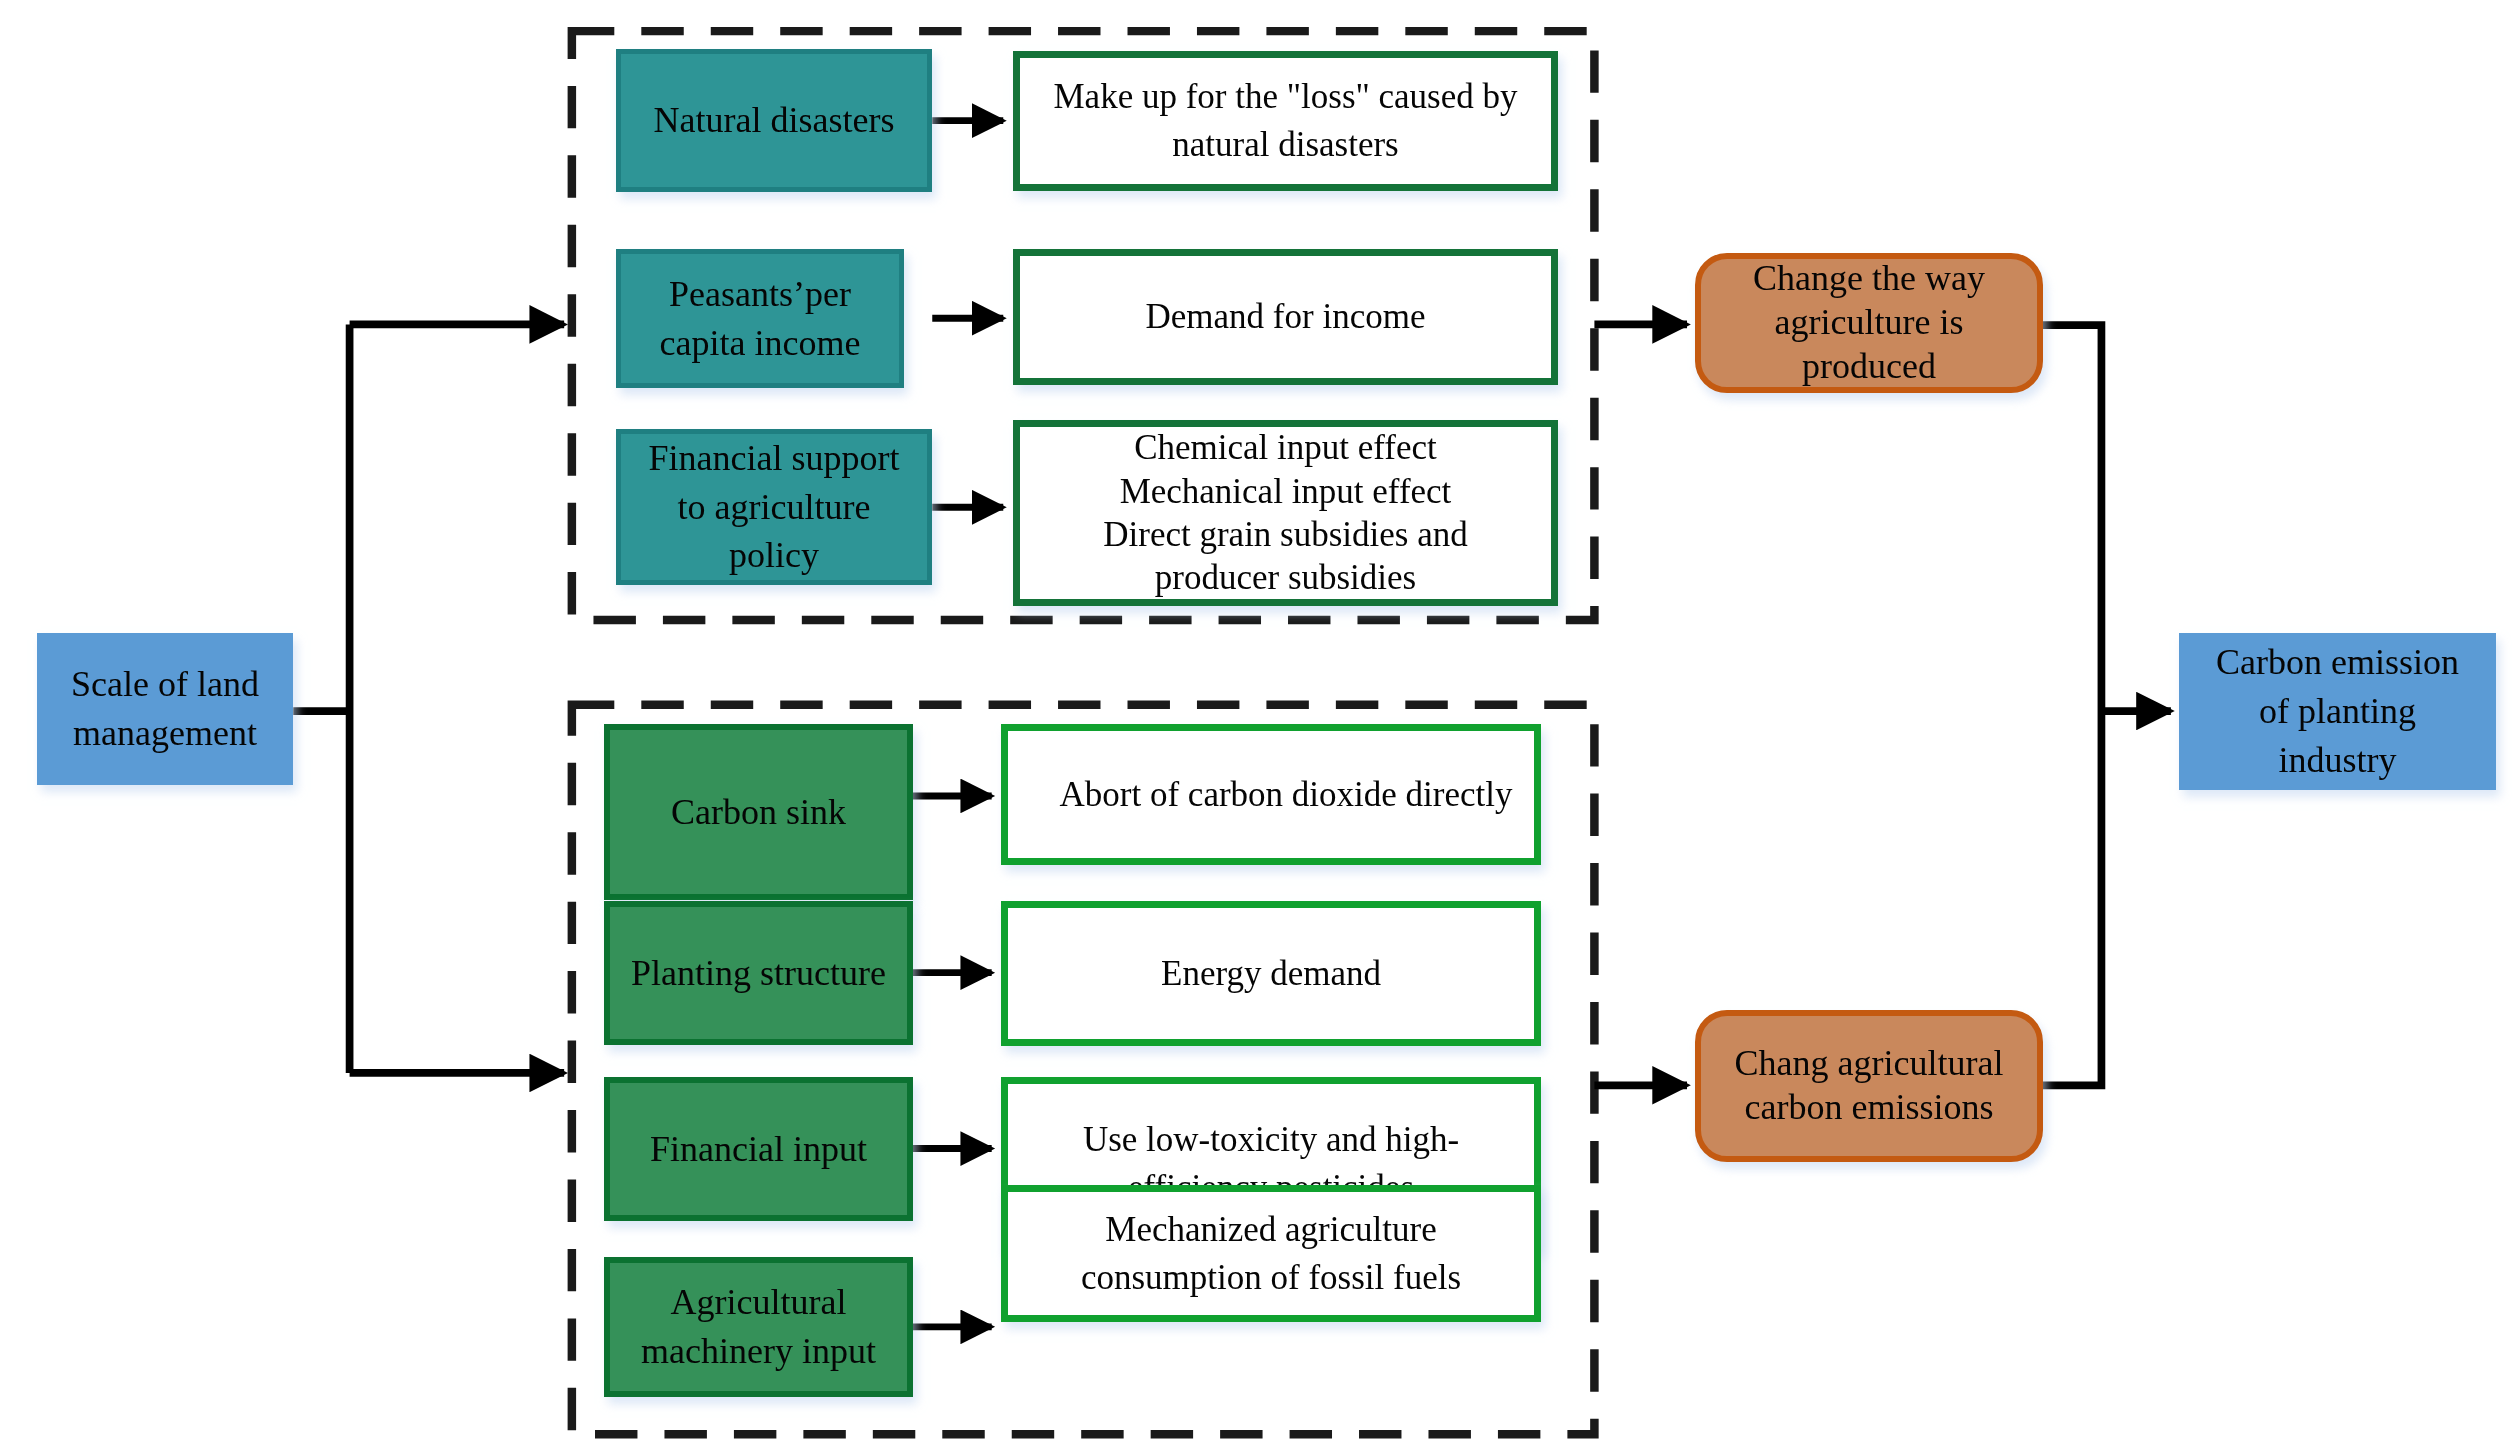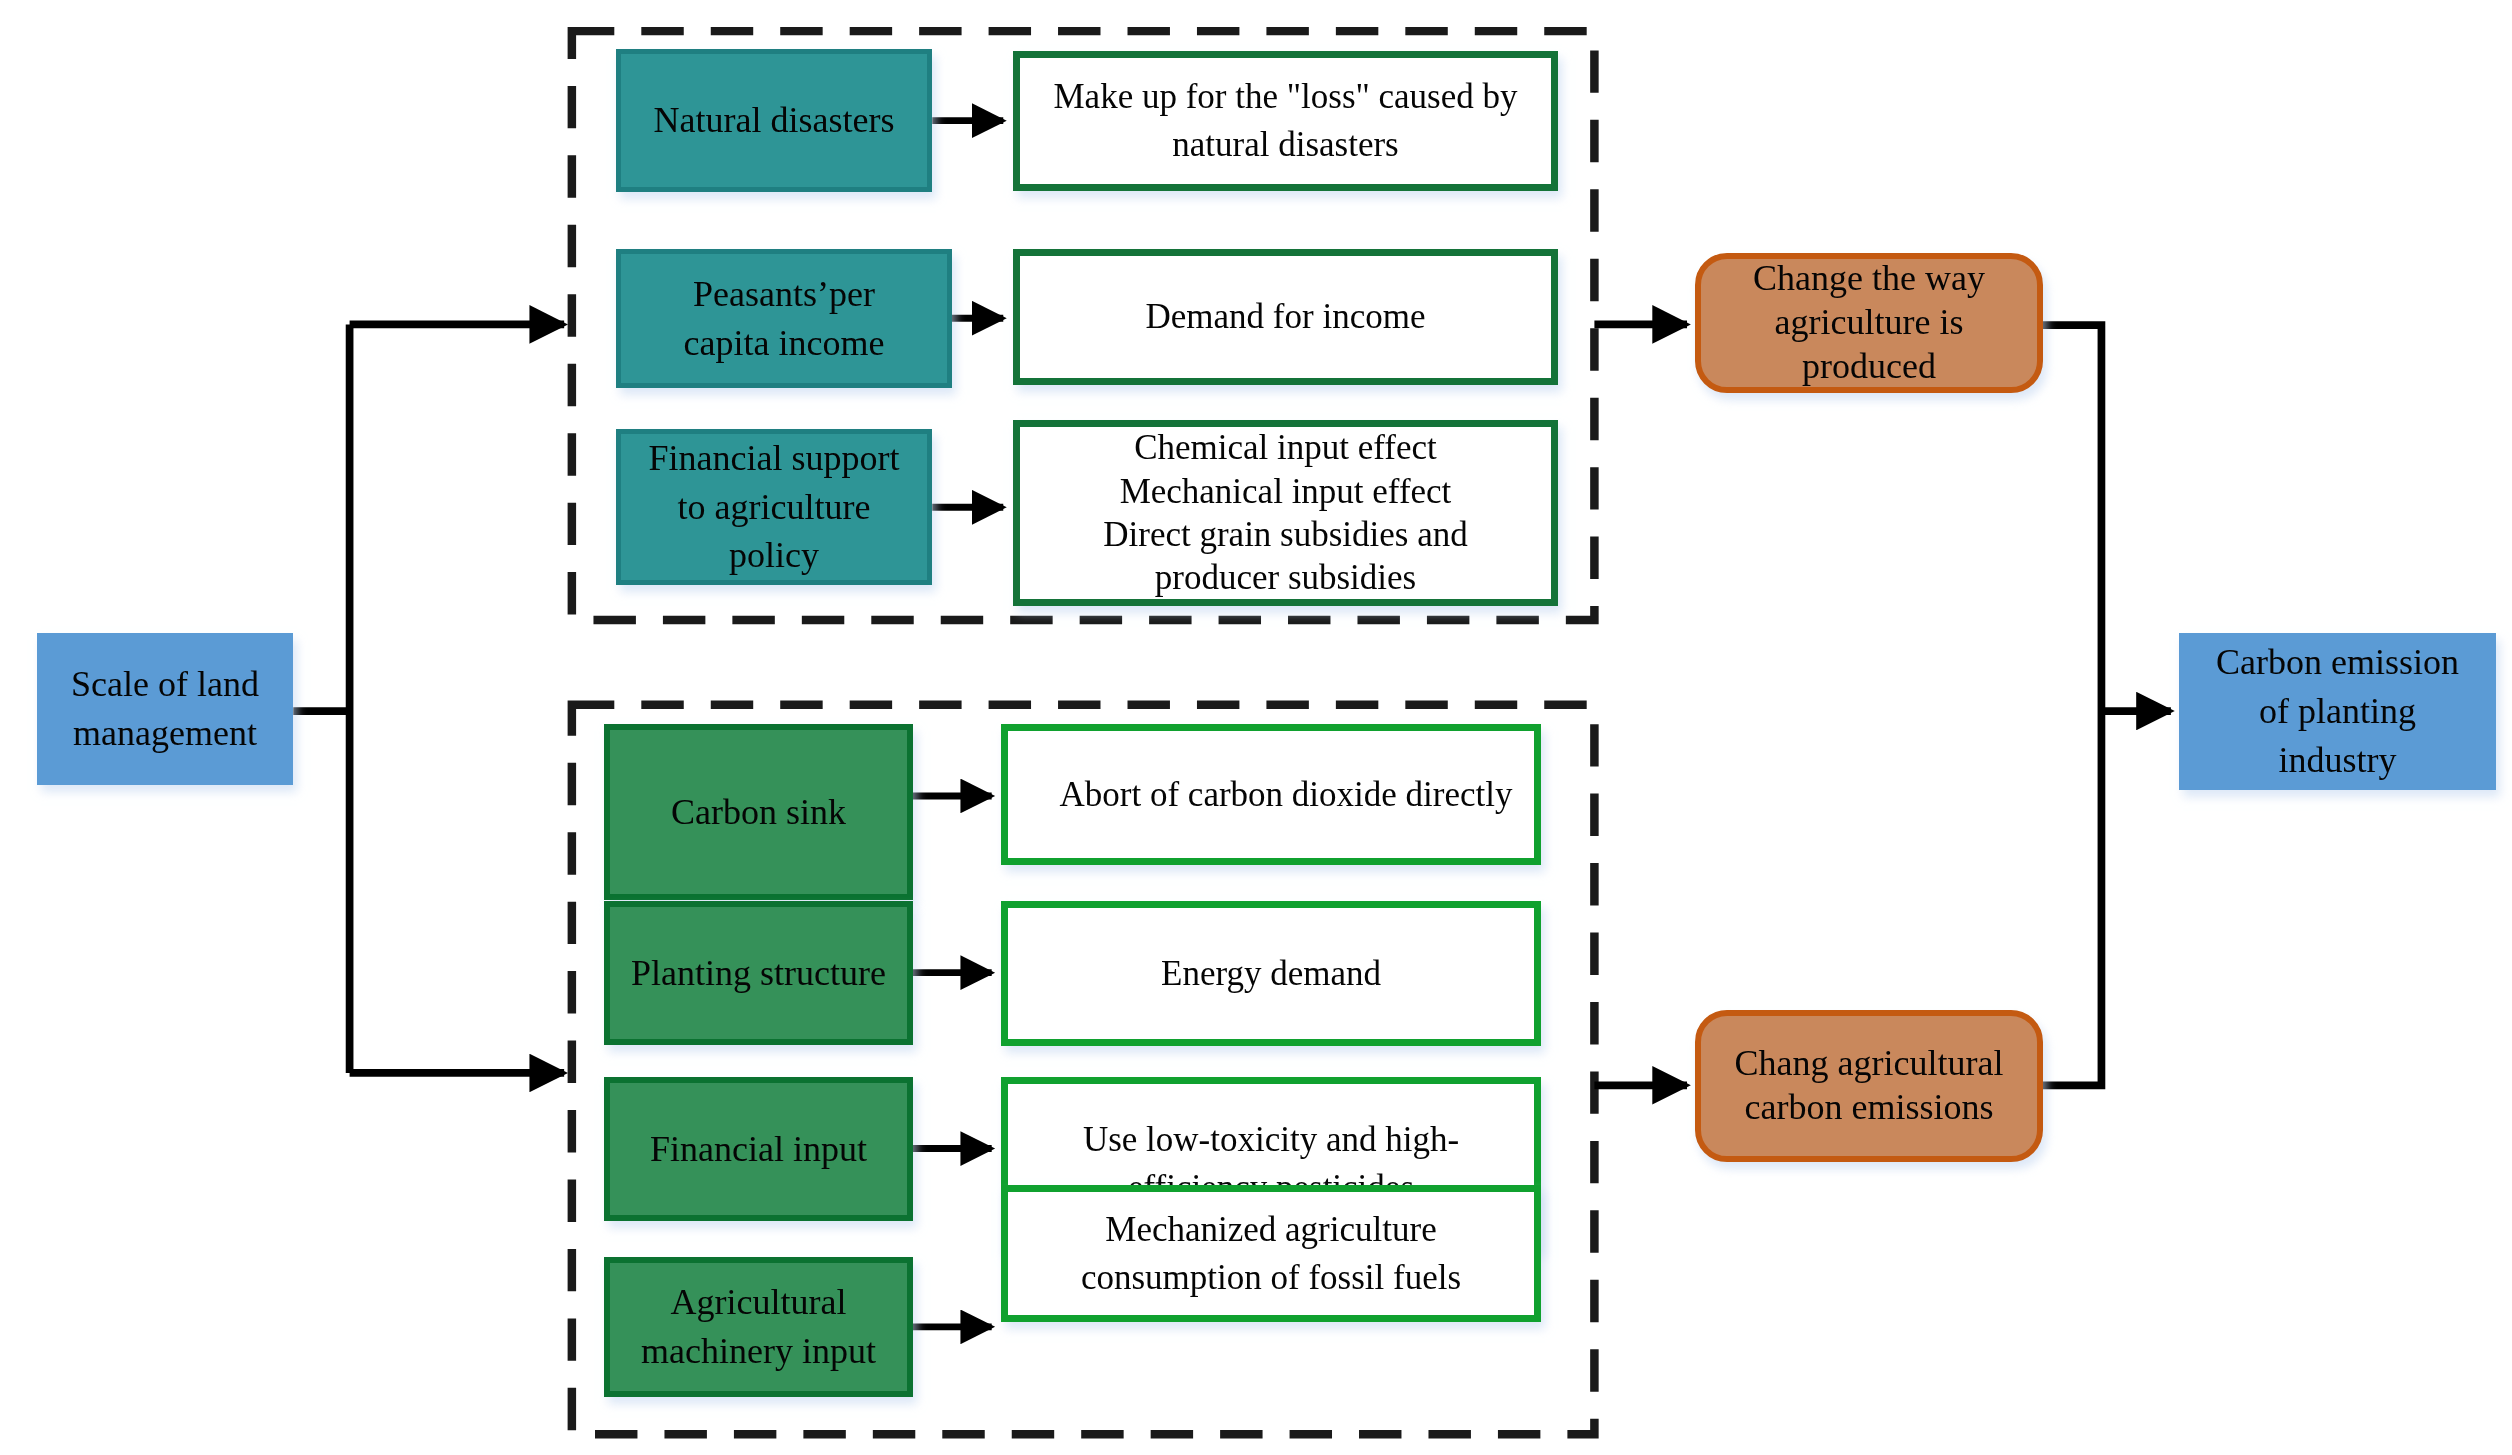--- a/index.html
+++ b/index.html
@@ -22,21 +22,21 @@
   .blue{background:#5B9BD5;border:none;}
   .teal{background:#2E9596;border:5.4px solid #1F7F81;}
   .green{background:#359159;border:6.2px solid #0B7231;}
   .wtop{background:#ffffff;border:7px solid #147339;font-size:35px;}
   .wbot{background:#ffffff;border:7.7px solid #10A12F;font-size:35px;}
   .orange{background:#C9885C;border:6.2px solid #C45A11;border-radius:32px;line-height:1.22;}
 
   
   .n-scale  {left:37px;  top:633px;  width:256px; height:152px;}
   .n-teal1  {left:616px; top:49px;   width:316px; height:143px;}
-  .n-teal2  {left:616px; top:249px;  width:336px; height:139px;}
+  .n-teal2  {left:616px; top:249px;  width:288px; height:139px;}
   .n-teal3  {left:616px; top:429px;  width:316px; height:156px;}
   .n-wtop1  {left:1013px;top:51px;   width:545px; height:140px;}
   .n-wtop2  {left:1013px;top:249px;  width:545px; height:136px;}
   .n-wtop3  {left:1013px;top:420px;  width:545px; height:186px;line-height:1.24;}
   .n-orange1{left:1695px;top:253px;  width:348px; height:140px;}
   .n-green1 {left:604px; top:724px;  width:309px; height:176px;}
   .n-green2 {left:604px; top:901px; width:309px; height:144px;}
   .n-green3 {left:604px; top:1077px; width:309px; height:144px;}
   .n-green4 {left:604px; top:1257px; width:309px; height:140px;}
   .n-wbot1  {left:1001px;top:724px;  width:540px; height:141px;padding-left:30px;}

